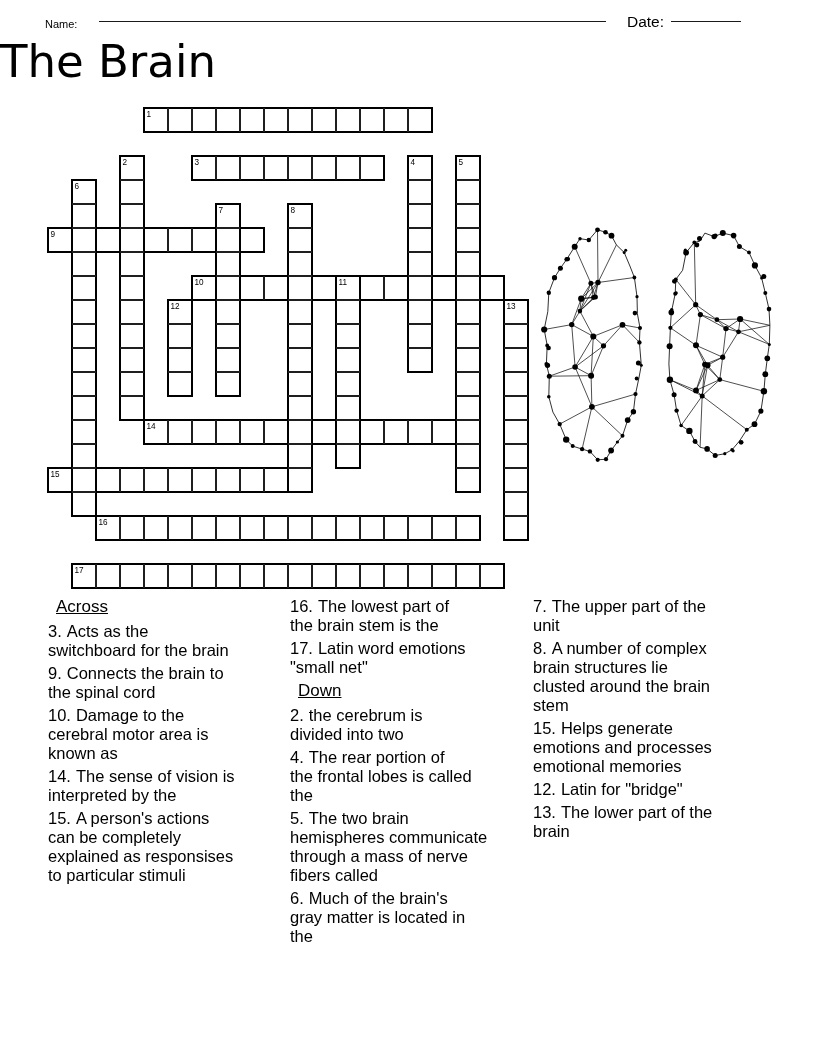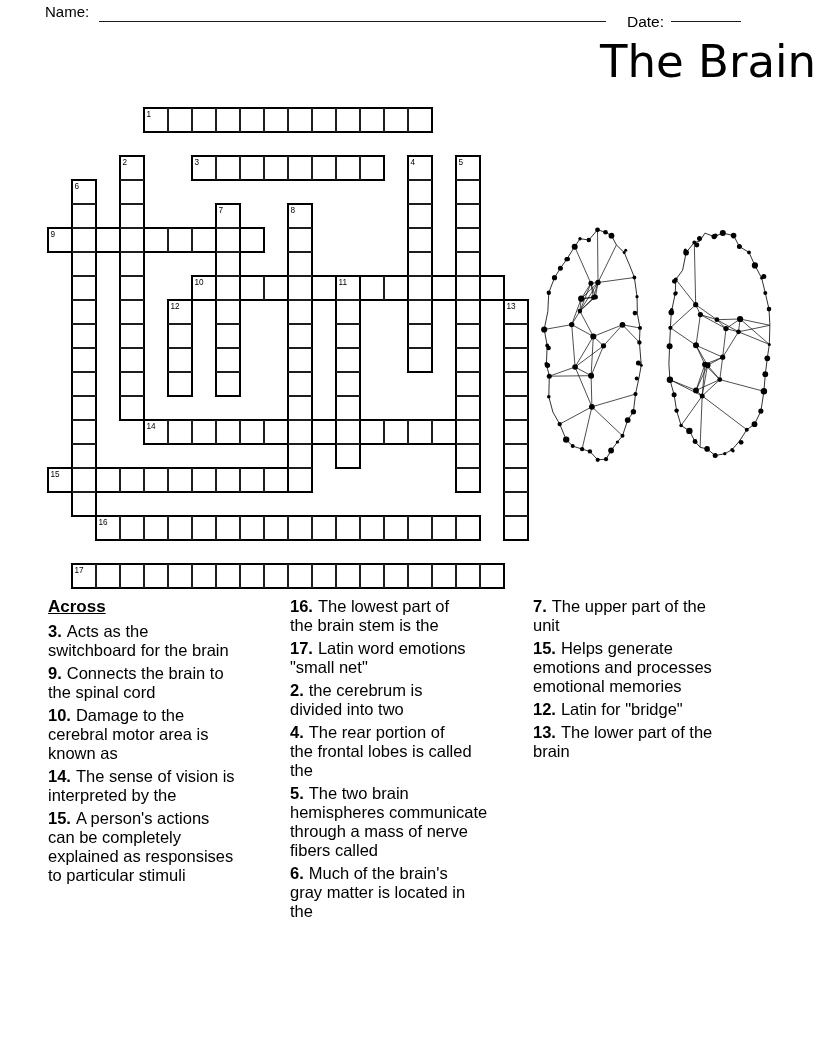--- a/index.html
+++ b/index.html
@@ -1,36 +1,36 @@
 <!DOCTYPE html>
 <html><head>
 <meta charset="utf-8">
 <style>
   html,body{margin:0;padding:0}
   body{
     width:816px;height:1056px;background:#ffffff;color:#000;
     font-family:"Liberation Sans",sans-serif;position:relative;overflow:hidden;
   }
   .abs{position:absolute}
-  #name-label{left:45px;top:3px;font-size:15px}
+  #name-label{left:45px;top:18px;font-size:11px}
   #name-line{left:99px;top:2px;width:507px;height:19px;border-bottom:1.8px solid #1a1a1a}
   #date-label{left:627px;top:13px;font-size:15.5px}
   #date-line{left:671px;top:2px;width:70px;height:19px;border-bottom:1.8px solid #1a1a1a}
-  #title{left:0;top:36px;width:816px;text-align:right;
+  #title{left:0;top:36px;width:816px;text-align:left;
          font-family:"DejaVu Sans",sans-serif;font-size:45px;line-height:1.15;font-weight:400}
   #grid-svg{left:0;top:0;width:816px;height:600px}
   #brain-svg{left:533px;top:226px;width:246px;height:238px}
   #clues{left:48px;top:597px;width:735px;display:flex}
   .clue-col{flex:none}
   #clue-col-1{width:236px;margin-right:6px}
   #clue-col-2{width:240px;margin-right:3px}
   #clue-col-3{width:250px}
-  .clue-head{font-size:17px;font-weight:bold;text-decoration:underline;margin:0 0 5px 0;line-height:20px}
+  .clue-head{font-size:17px;font-weight:normal;text-decoration:underline;margin:0 0 5px 8px;line-height:20px}
   p.clue{font-size:16.5px;line-height:19px;margin:0 0 4px 0}
-  .clue-num{font-weight:bold;margin-right:5px}
+  .clue-num{font-weight:normal;margin-right:5px}
   .clue-text{white-space:pre-line}
   .cellnum{font-size:8.2px;font-family:"Liberation Sans",sans-serif;fill:#000}
 </style>
 </head>
 <body>
 
 <div id="page">
   <div class="abs" id="name-label">Name:</div>
   <div class="abs" id="name-line"></div>
   <div class="abs" id="date-label">Date:</div>
@@ -505,39 +505,44 @@
 to particular stimuli</span></p>
         </div>
     </div>
     <div class="clue-col" id="clue-col-2">
       <div>
           <p class="clue"><span class="clue-num">16.</span><span class="clue-text">The lowest part of
 the brain stem is the</span></p>
           <p class="clue"><span class="clue-num">17.</span><span class="clue-text">Latin word emotions
 "small net"</span></p>
         </div>
+      <h3 class="clue-head">Down</h3>
       <div>
           <p class="clue"><span class="clue-num">2.</span><span class="clue-text">the cerebrum is
 divided into two</span></p>
           <p class="clue"><span class="clue-num">4.</span><span class="clue-text">The rear portion of
 the frontal lobes is called
 the</span></p>
           <p class="clue"><span class="clue-num">5.</span><span class="clue-text">The two brain
 hemispheres communicate
 through a mass of nerve
 fibers called</span></p>
           <p class="clue"><span class="clue-num">6.</span><span class="clue-text">Much of the brain's
 gray matter is located in
 the</span></p>
         </div>
     </div>
     <div class="clue-col" id="clue-col-3">
       <div>
           <p class="clue"><span class="clue-num">7.</span><span class="clue-text">The upper part of the
 unit</span></p>
+          <p class="clue"><span class="clue-num">8.</span><span class="clue-text">A number of complex
+brain structures lie
+clusted around the brain
+stem</span></p>
           <p class="clue"><span class="clue-num">15.</span><span class="clue-text">Helps generate
 emotions and processes
 emotional memories</span></p>
           <p class="clue"><span class="clue-num">12.</span><span class="clue-text">Latin for "bridge"</span></p>
           <p class="clue"><span class="clue-num">13.</span><span class="clue-text">The lower part of the
 brain</span></p>
         </div>
     </div>
   </div>
 </div>

